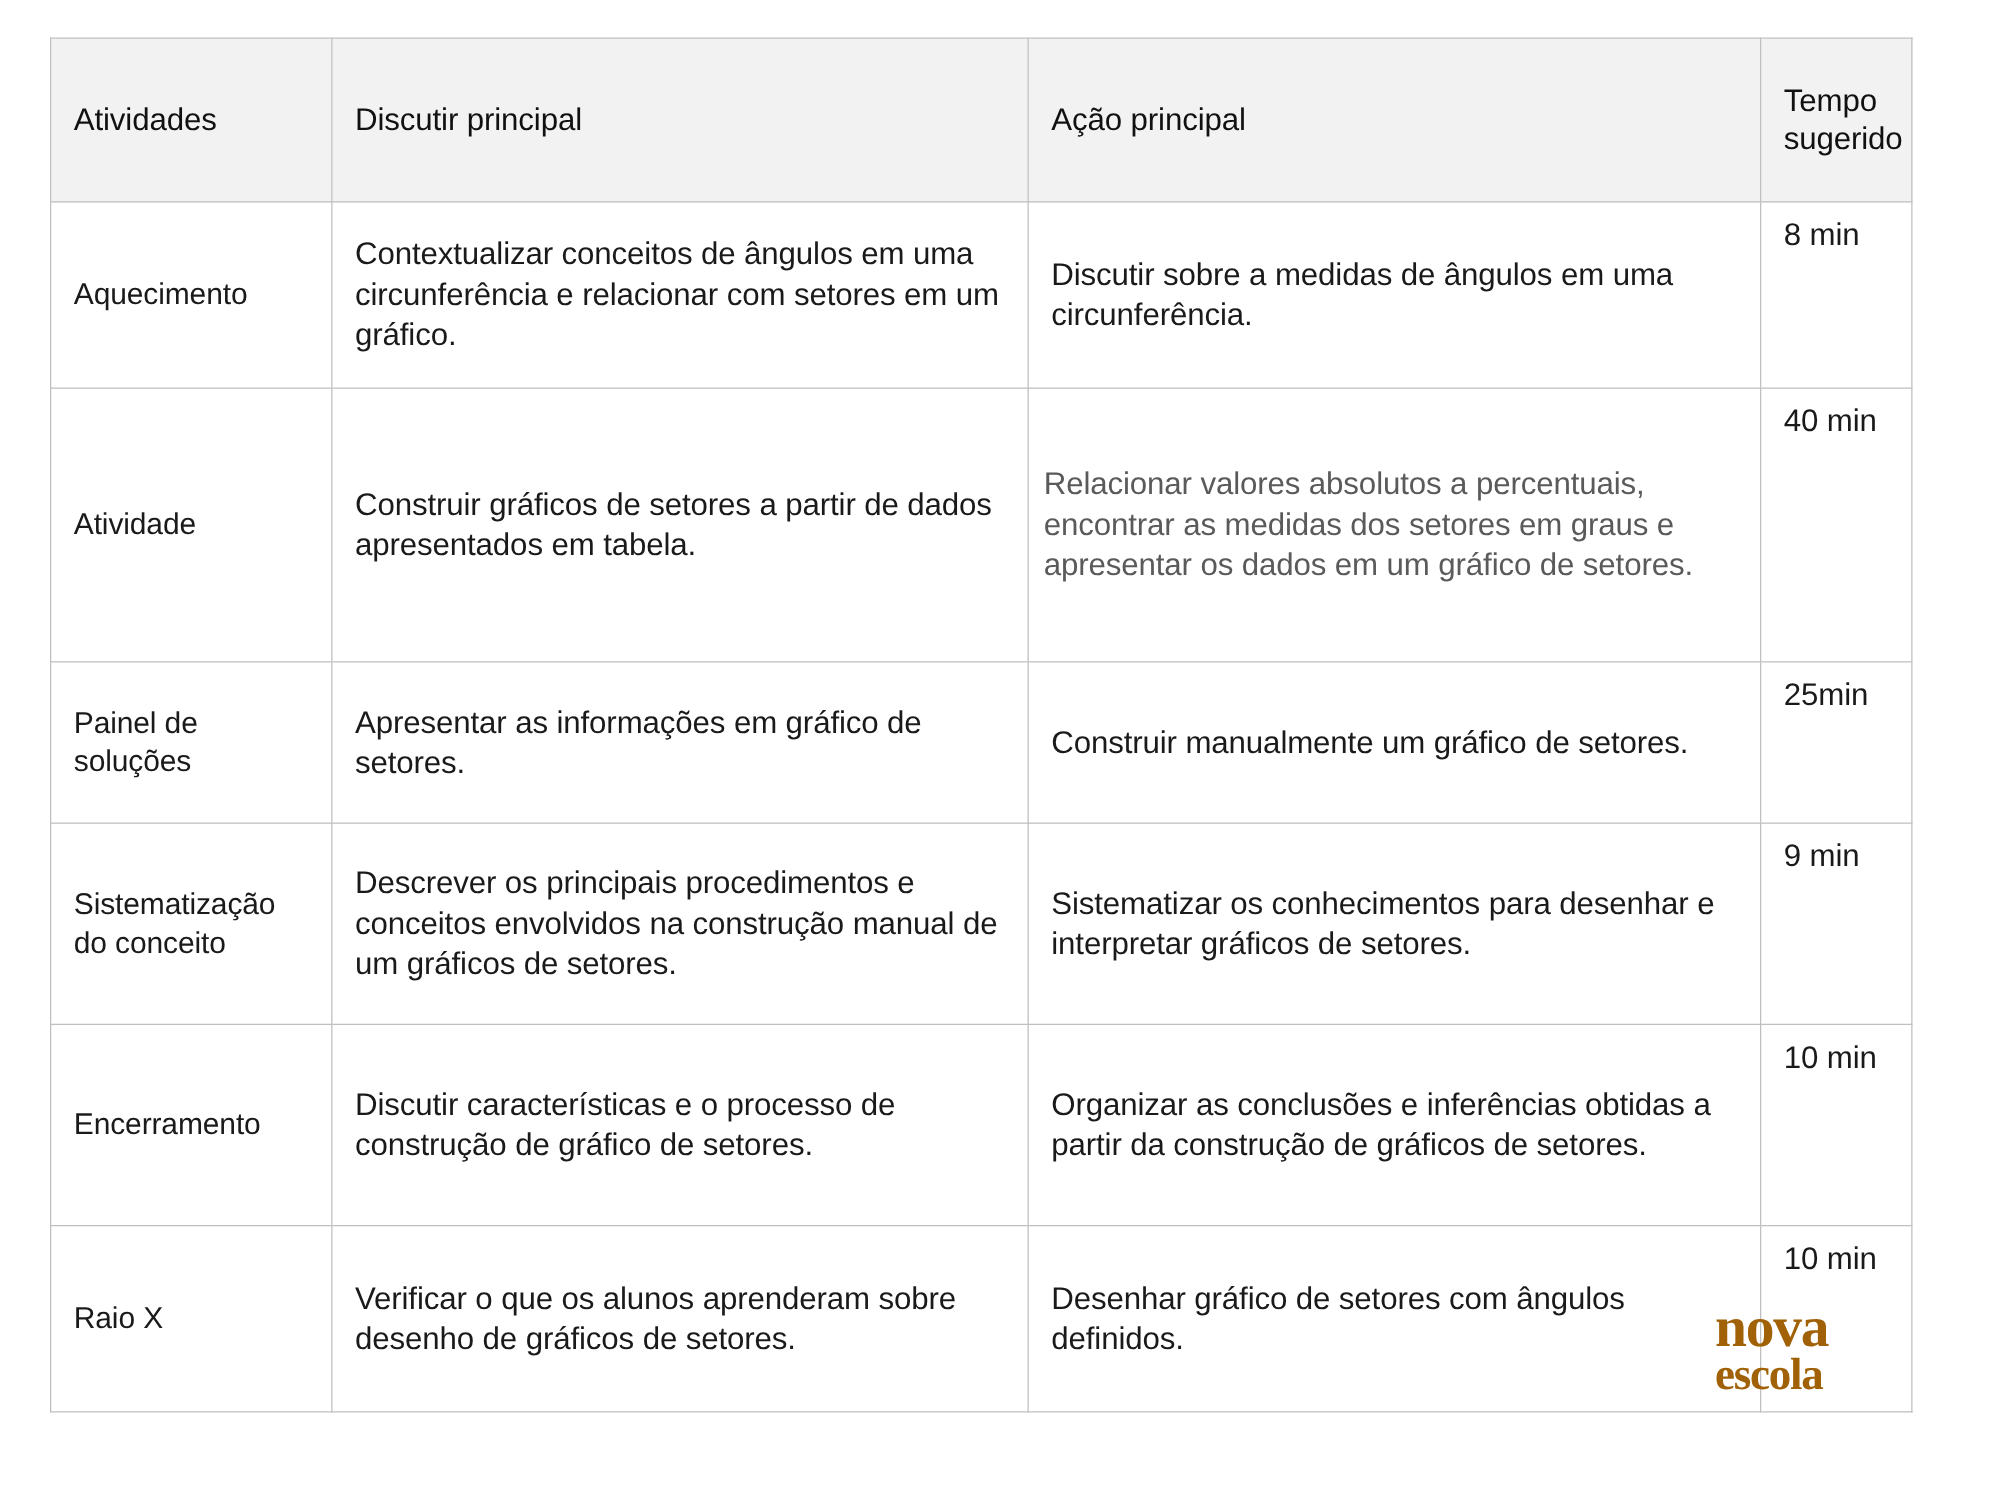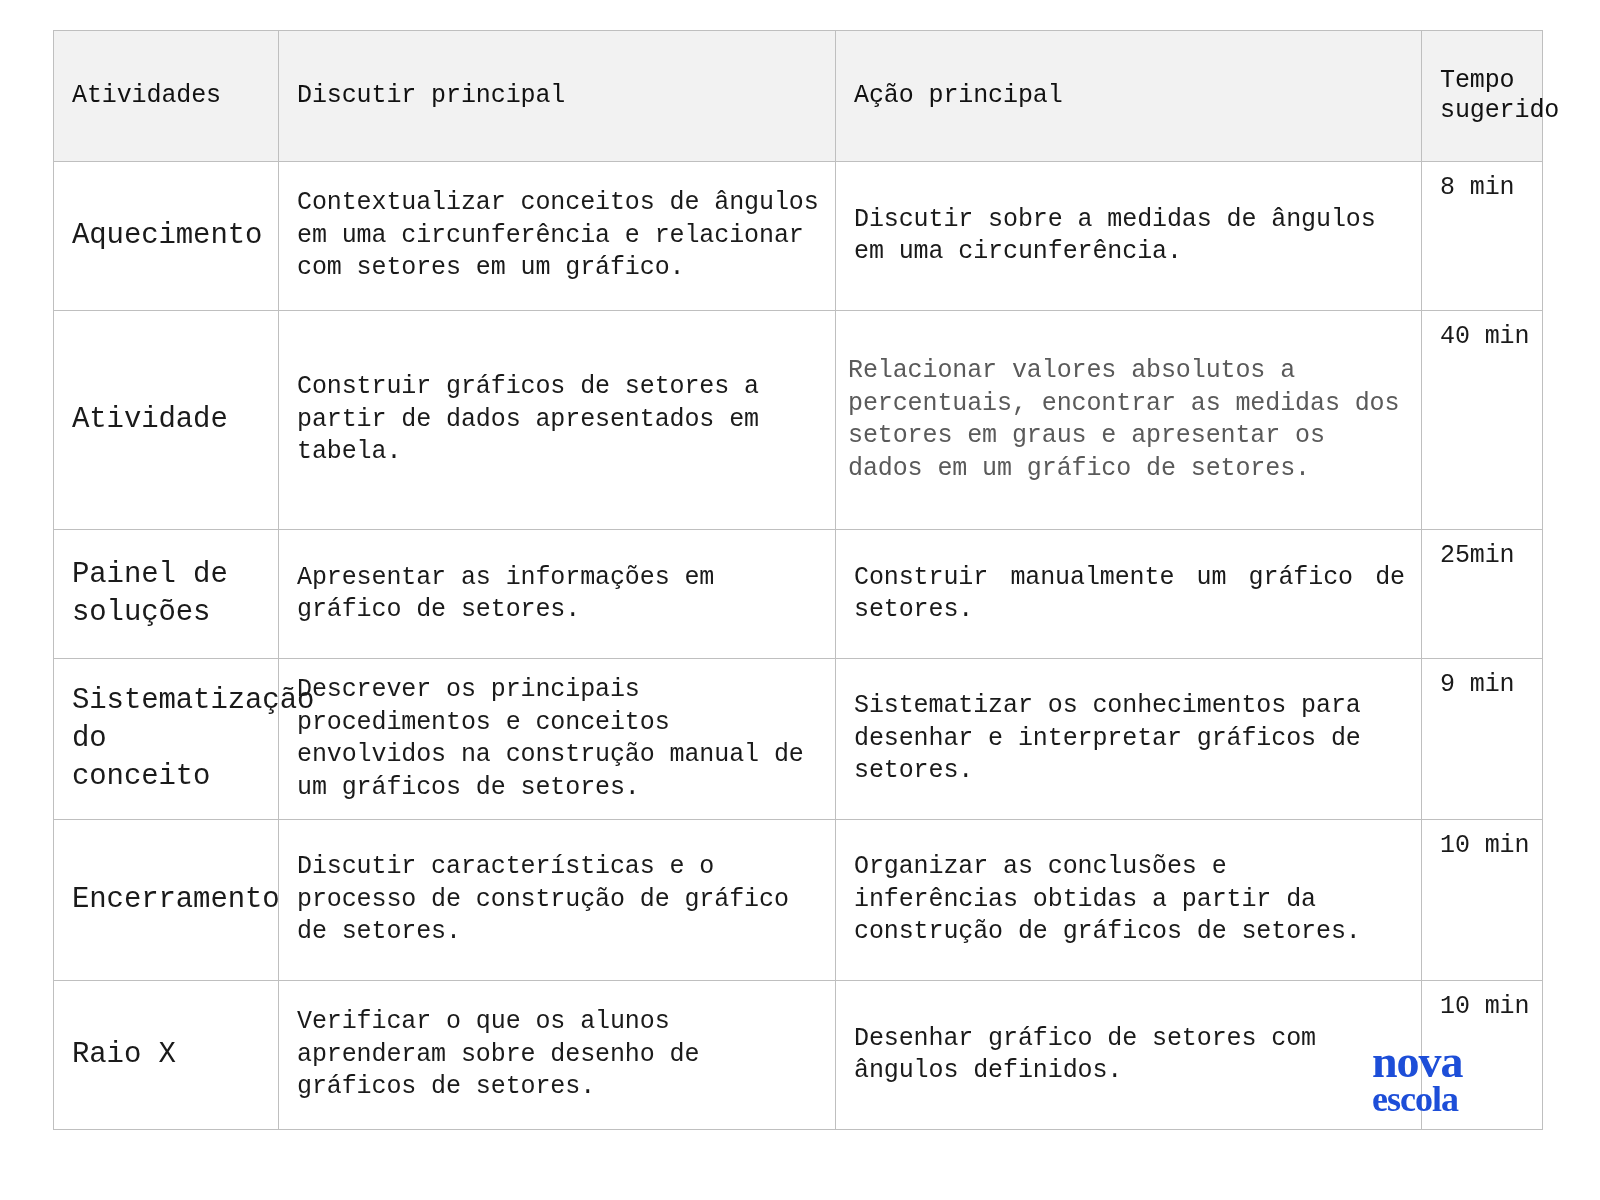--- a/index.html
+++ b/index.html
@@ -17,26 +17,25 @@
 
   .page {
     position: absolute;
     left: 0; top: 0;
     width: 1600px;
     height: 1200px;
   }
 
   table.plan {
     position: absolute;
-    left: 53px;
+    left: 40px;
     top: 30px;
     width: 1489px;
     border-collapse: collapse;
     table-layout: fixed;
-    font-family: Liberation Mono, monospace;
   }
 
   table.plan td, table.plan th {
     border: 1px solid #bfbfbf;
     vertical-align: middle;
     padding: 10px 16px 10px 18px;
     font-weight: normal;
     text-align: left;
   }
 
@@ -59,21 +58,21 @@
   }
 
   tbody td {
     font-size: 25px;
     color: #1a1a1a;
     line-height: 1.30;
     letter-spacing: -0.1px;
   }
 
   td.cell-activity {
-    font-size: 29px;
+    font-size: 24px;
     padding-left: 18px;
     padding-right: 8px;
   }
 
   td.cell-objective {
     padding-left: 20px;
     padding-right: 22px;
   }
 
   td.cell-action {
@@ -117,21 +116,21 @@
   tr.row-4 td.cell-activity { vertical-align: middle; }
   tr.row-5 td.cell-activity { vertical-align: middle; }
 
   .logo {
     position: absolute;
     right: 48px;
     top: 1040px;
     width: 180px;
     text-align: left;
     font-family: "Liberation Serif", serif;
-    color: #1d4ed8;
+    color: #a16207;
     line-height: 0.94;
     user-select: none;
   }
   .logo-line1 {
     font-size: 46px;
     font-weight: bold;
     letter-spacing: -1px;
     display: block;
   }
   .logo-line2 {

